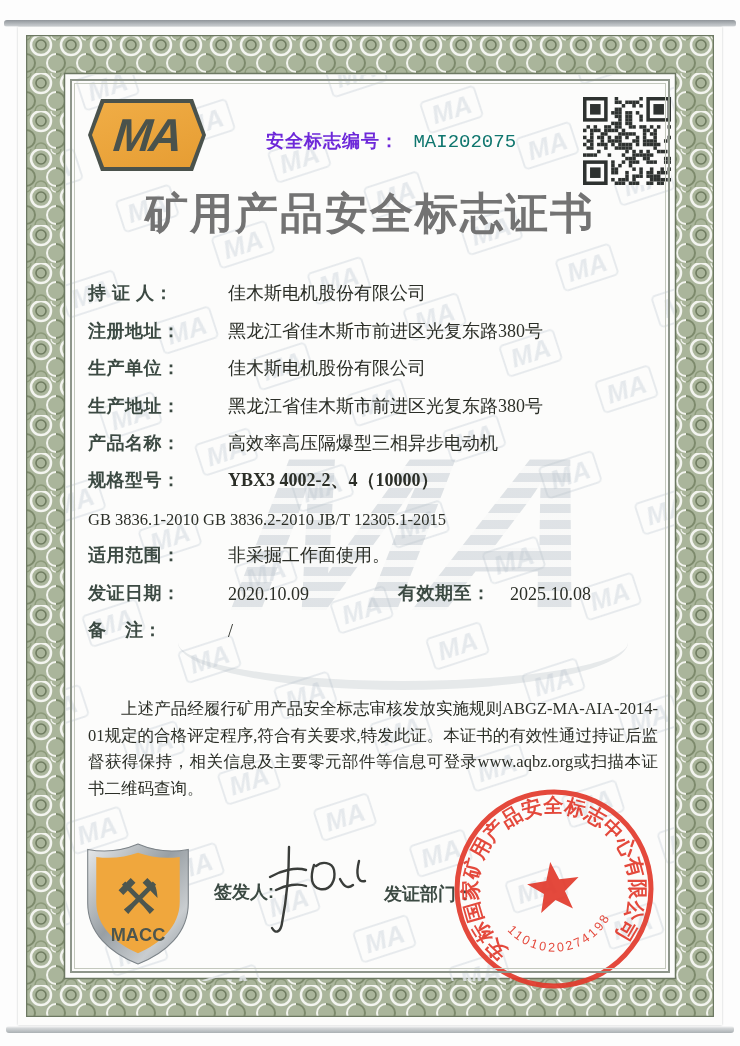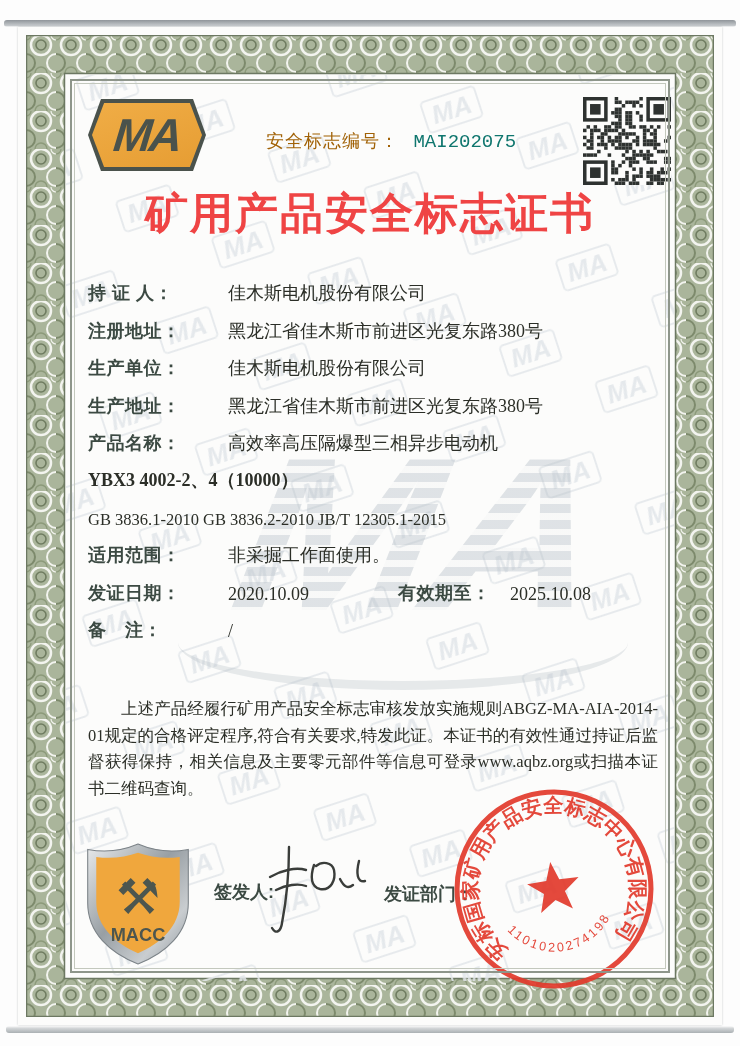--- a/index.html
+++ b/index.html
@@ -28,26 +28,26 @@
   .swoosh{position:absolute;left:160px;top:568px;width:450px;height:86px;border-radius:50%;
     border-bottom:9px solid rgba(178,188,197,.30);}
   
   .ma-badge{position:absolute;left:70px;top:72px;width:118px;height:72px;
     clip-path:polygon(11% 0,89% 0,100% 50%,89% 100%,11% 100%,0 50%);background:#4a524c;}
   .ma-badge-face{position:absolute;inset:4px;clip-path:polygon(11% 0,89% 0,100% 50%,89% 100%,11% 100%,0 50%);
     background:linear-gradient(160deg,#f0ad46,#e69d33);display:flex;align-items:center;justify-content:center;}
   .ma-badge-text{font-style:italic;font-weight:900;font-size:46px;color:#4a524c;
     letter-spacing:-3px;transform:skewX(-6deg);font-family:"Liberation Sans",sans-serif;}
   .cert-no{position:absolute;left:248px;top:102px;white-space:nowrap;}
-  .cert-no .lbl{font-weight:normal;font-size:18px;color:#a16207;letter-spacing:1px;}
+  .cert-no .lbl{font-weight:bold;font-size:18px;color:#6d28d9;letter-spacing:1px;}
   .cert-no .val{font-family:Liberation Mono, monospace;font-size:19px;color:#0f766e;margin-left:10px;}
   .qr{position:absolute;left:565px;top:70px;width:88px;height:88px;}
   .page-title{position:absolute;left:0;width:100%;top:158px;margin:0;text-align:center;
     font-family:"Liberation Serif",serif;font-weight:bold;font-size:43px;
-    color:#ef4444;letter-spacing:2px;}
+    color:#737373;letter-spacing:2px;}
   
   .fields{position:absolute;left:70px;top:241px;width:570px;}
   .row{display:flex;align-items:flex-end;height:37.4px;white-space:nowrap;}
   .row .lbl{font-weight:bold;font-size:18px;color:#3c4a43;min-width:140px;white-space:pre;letter-spacing:.5px;}
   .row .val{font-family:"Liberation Serif",serif;font-size:18px;color:#2b2e27;}
   .row.long .lbl{min-width:0;margin-right:12px;letter-spacing:0;}
   .row.long .val{font-size:16.5px;}
   .v-model{font-family:"Liberation Sans",sans-serif;font-weight:600;font-size:17px;color:#2b2e27;}
   .lbl2{margin-left:89px;min-width:112px !important;}
   
@@ -355,20 +355,21 @@
     </div>
     <div class="row">
       <span class="lbl">生产地址：</span>
       <span class="val">黑龙江省佳木斯市前进区光复东路380号</span>
     </div>
     <div class="row">
       <span class="lbl">产品名称：</span>
       <span class="val">高效率高压隔爆型三相异步电动机</span>
     </div>
     <div class="row">
+      <span class="lbl">规格型号：</span>
       <span class="val v-model">YBX3 4002-2、4（10000）</span>
     </div>
     <div class="row long">
       <span class="val">GB 3836.1-2010 GB 3836.2-2010 JB/T 12305.1-2015</span>
     </div>
     <div class="row">
       <span class="lbl">适用范围：</span>
       <span class="val">非采掘工作面使用。</span>
     </div>
     <div class="row">

